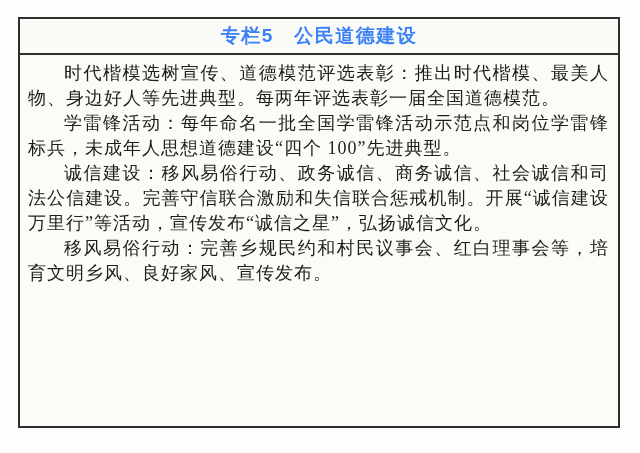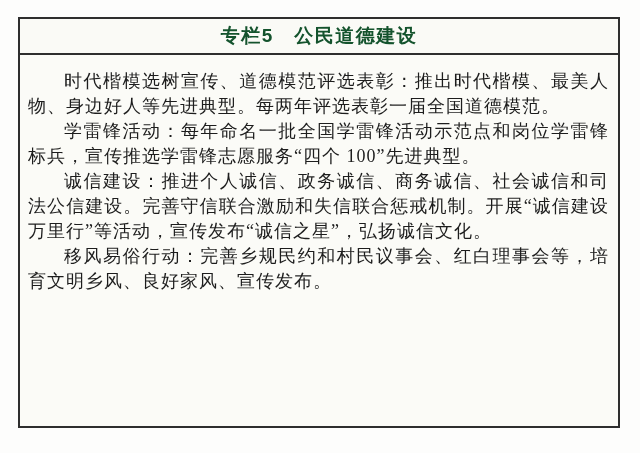--- a/index.html
+++ b/index.html
@@ -34,25 +34,25 @@
     align-items: center;
     justify-content: center;
     background: #fafaf6;
   }
   .panel-title {
     margin: 0;
     font-family: "Liberation Sans", sans-serif;
     font-weight: bold;
     font-size: 19px;
     letter-spacing: 1.5px;
-    color: #14532d;
+    color: #3b82f6;
   }
   .panel-body {
     box-sizing: border-box;
-    padding: 14px 9px 0 8px;
+    padding: 6px 9px 0 8px;
     font-family: "Liberation Serif", "DejaVu Serif", serif;
     font-size: 18px;
     letter-spacing: 1px;
     line-height: 25px;
     color: #1d1d1d;
     text-align: justify;
   }
   .panel-body p {
     margin: 0;
     text-indent: 2em;
@@ -61,18 +61,18 @@
 </head>
 <body>
 
 <div class="page">
   <div class="panel">
     <div class="panel-header">
       <h1 class="panel-title">专栏5　公民道德建设</h1>
     </div>
     <div class="panel-body">
       <p>时代楷模选树宣传、道德模范评选表彰：推出时代楷模、最美人物、身边好人等先进典型。每两年评选表彰一届全国道德模范。</p>
-      <p>学雷锋活动：每年命名一批全国学雷锋活动示范点和岗位学雷锋标兵，宣传推选学雷锋志愿服务“四个 100”先进典型。</p>
-      <p>诚信建设：推进个人诚信、政务诚信、商务诚信、社会诚信和司法公信建设。完善守信联合激励和失信联合惩戒机制。开展“诚信建设万里行”等活动，宣传发布“诚信之星”，弘扬诚信文化。</p>
+      <p>学雷锋活动：每年命名一批全国学雷锋活动示范点和岗位学雷锋标兵，未成年人思想道德建设“四个 100”先进典型。</p>
+      <p>诚信建设：移风易俗行动、政务诚信、商务诚信、社会诚信和司法公信建设。完善守信联合激励和失信联合惩戒机制。开展“诚信建设万里行”等活动，宣传发布“诚信之星”，弘扬诚信文化。</p>
       <p>移风易俗行动：完善乡规民约和村民议事会、红白理事会等，培育文明乡风、良好家风、宣传发布。</p>
     </div>
   </div>
 </div>
 
 </body></html>

